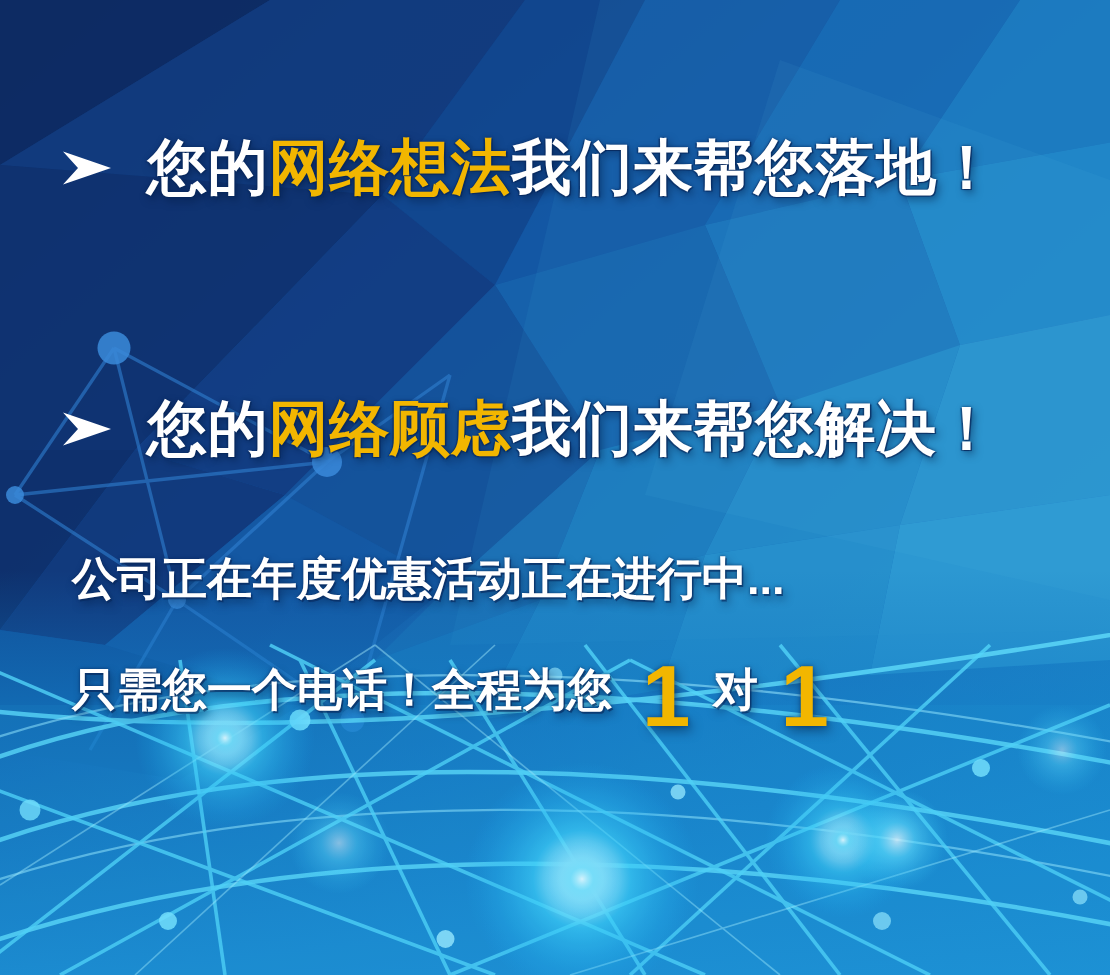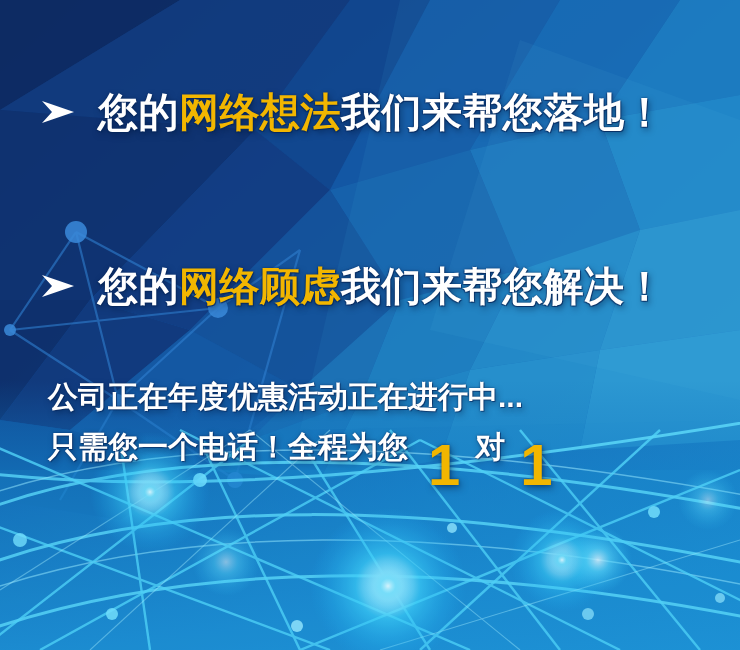--- a/index.html
+++ b/index.html
@@ -65,22 +65,22 @@
     white-space:nowrap;
     font-size:30px;
     font-weight:bold;
     color:#ffffff;
     line-height:1;
     text-shadow:
       0 0 2px rgba(8,40,92,.8),
       1px 1px 0 rgba(8,40,92,.6),
       2px 3px 6px rgba(4,26,64,.5);
   }
-  .subline.s1{top:382px;text-align:right;}
-  .subline.s2{top:432px;display:flex;align-items:flex-start;}
+  .subline.s1{top:372px;text-align:right;}
+  .subline.s2{top:432px;display:flex;align-items:center;}
 
   .big-one{
     color:#f2b600;
     font-size:58px;
     font-weight:bold;
     line-height:1;
     padding:0 6px;
     position:relative;
     top:4px;
     text-shadow:

